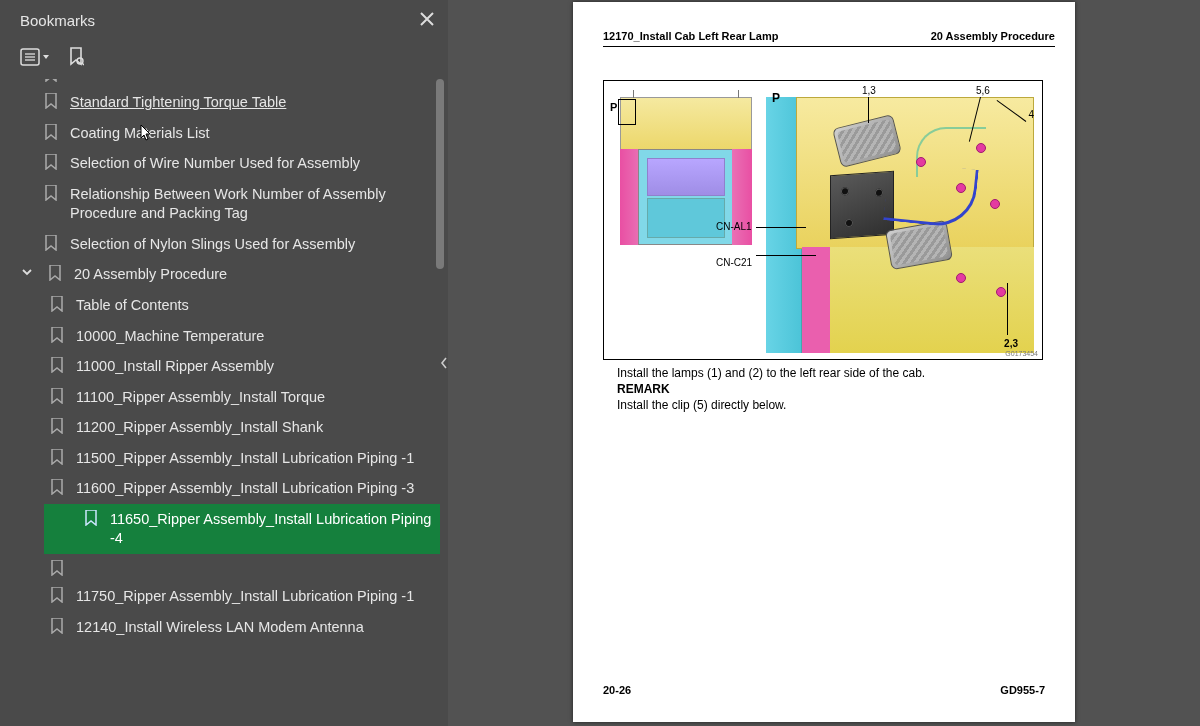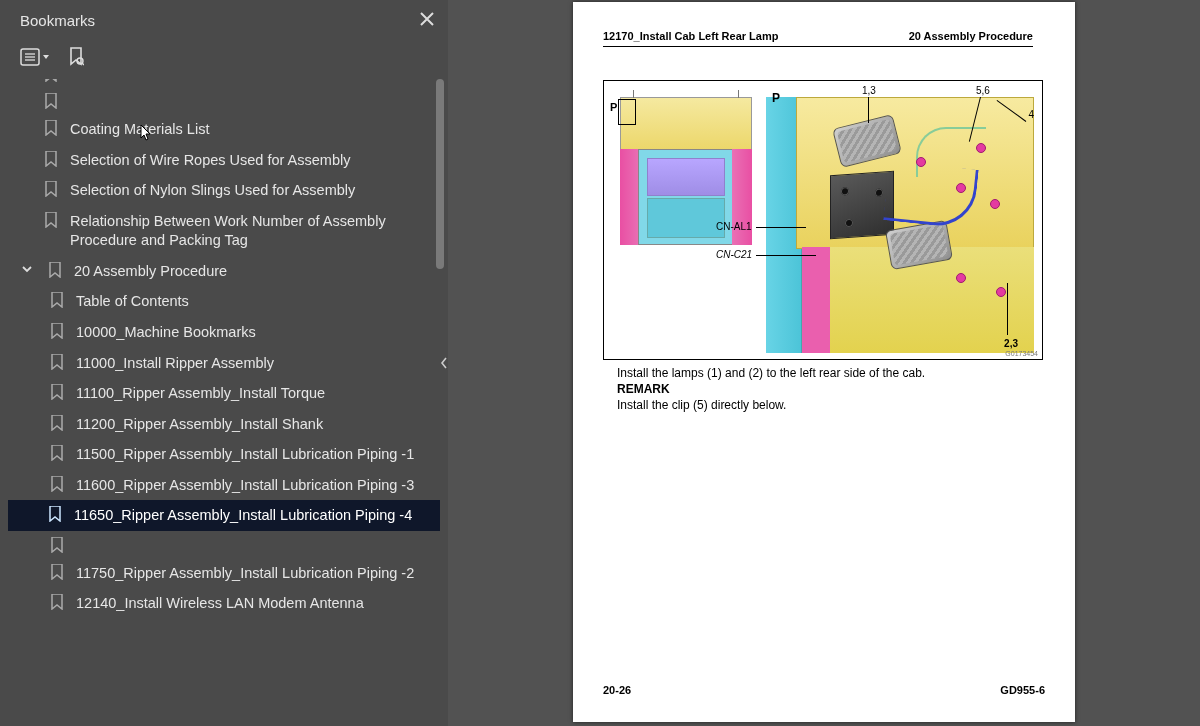--- a/index.html
+++ b/index.html
@@ -52,21 +52,21 @@
   .indent2b { padding-left: 38px; }
 
   .group-header { padding-left: 10px; }
   .group-header .arrow { width: 18px; }
   .group-header .lbl { font-size: 14.5px; }
 
   .cut-top .lbl { position: relative; top: -2px; }
   .cut-top { height: 18px; overflow: hidden; align-items: flex-end; }
 
   .underlined .lbl { text-decoration: underline; }
-  .selected { background: #0f172a; }
+  .selected { background: #15803d; margin-left: 36px; }
   .selected .lbl { color: #fff; }
 
   .scroll-track {
     position: absolute; right: 4px; top: 0; width: 8px; height: 100%;
   }
   .scroll-thumb {
     position:absolute; right:0; width:8px; height:190px; top:0;
     background: #7a7a7a; border-radius: 4px;
   }
 
@@ -85,21 +85,21 @@
   }
   .page {
     width: 502px; height: 720px;
     background: #ffffff;
     position: relative;
     font-family: Arial, sans-serif;
     color: #000;
     box-shadow: 0 0 4px rgba(0,0,0,.6);
   }
   .doc-head {
-    position:absolute; left:30px; right:42px; top:28px;
+    position:absolute; left:30px; right:20px; top:28px;
     display:flex; justify-content:space-between;
     font-size:11px; font-weight:bold;
     border-bottom: 1.5px solid #000;
     padding-bottom: 4px;
   }
 
   .diagram-box {
     position:absolute; left:30px; top:78px; width:440px; height:280px;
     border: 1.5px solid #000;
     background: #ffffff;
@@ -244,56 +244,57 @@
         </span>
         <span class="lbl">Tool List for Field Assembly</span>
       </div>
 
       <div class="bm-item indent1 underlined">
         <span class="ribbon">
           <svg width="14" height="16" viewBox="0 0 14 16">
               <path d="M2 0 H12 V15 L7 11 L2 15 Z" fill="none" stroke="#aaa" stroke-width="1.5"></path>
             </svg>
         </span>
+        <span class="lbl">Standard Tightening Torque Table</span>
       </div>
 
       <div class="bm-item indent1">
         <span class="ribbon">
           <svg width="14" height="16" viewBox="0 0 14 16">
               <path d="M2 0 H12 V15 L7 11 L2 15 Z" fill="none" stroke="#aaa" stroke-width="1.5"></path>
             </svg>
         </span>
         <span class="lbl">Coating Materials List</span>
       </div>
 
       <div class="bm-item indent1">
         <span class="ribbon">
           <svg width="14" height="16" viewBox="0 0 14 16">
               <path d="M2 0 H12 V15 L7 11 L2 15 Z" fill="none" stroke="#aaa" stroke-width="1.5"></path>
             </svg>
         </span>
-        <span class="lbl">Selection of Wire Ropes Used for Assembly</span>
+        <span class="lbl">Selection of Wire Number Used for Assembly</span>
       </div>
 
       <div class="bm-item indent1">
         <span class="ribbon">
           <svg width="14" height="16" viewBox="0 0 14 16">
               <path d="M2 0 H12 V15 L7 11 L2 15 Z" fill="none" stroke="#aaa" stroke-width="1.5"></path>
             </svg>
         </span>
+        <span class="lbl">Relationship Between Work Number of Assembly Procedure and Packing Tag</span>
+      </div>
+
+      <div class="bm-item indent1">
+        <span class="ribbon">
+          <svg width="14" height="16" viewBox="0 0 14 16">
+              <path d="M2 0 H12 V15 L7 11 L2 15 Z" fill="none" stroke="#aaa" stroke-width="1.5"></path>
+            </svg>
+        </span>
         <span class="lbl">Selection of Nylon Slings Used for Assembly</span>
-      </div>
-
-      <div class="bm-item indent1">
-        <span class="ribbon">
-          <svg width="14" height="16" viewBox="0 0 14 16">
-              <path d="M2 0 H12 V15 L7 11 L2 15 Z" fill="none" stroke="#aaa" stroke-width="1.5"></path>
-            </svg>
-        </span>
-        <span class="lbl">Relationship Between Work Number of Assembly Procedure and Packing Tag</span>
       </div>
 
 
       <div class="bm-item group-header">
         <span class="arrow">
           <svg width="12" height="12" viewBox="0 0 12 12">
               <path d="M2 4 L6 8 L10 4" fill="none" stroke="#ddd" stroke-width="1.8"></path>
             </svg>
         </span>
         <span class="ribbon">
@@ -311,21 +312,21 @@
             </svg>
           </span>
         <span class="lbl">Table of Contents</span>
       </div>
       <div class="bm-item indent2">
         <span class="ribbon">
             <svg width="14" height="16" viewBox="0 0 14 16">
               <path d="M2 0 H12 V15 L7 11 L2 15 Z" fill="none" stroke="#aaa" stroke-width="1.5"></path>
             </svg>
           </span>
-        <span class="lbl">10000_Machine Bookmarks</span>
+        <span class="lbl">10000_Machine Temperature</span>
       </div>
       <div class="bm-item indent2">
         <span class="ribbon">
             <svg width="14" height="16" viewBox="0 0 14 16">
               <path d="M2 0 H12 V15 L7 11 L2 15 Z" fill="none" stroke="#aaa" stroke-width="1.5"></path>
             </svg>
           </span>
         <span class="lbl">11000_Install Ripper Assembly</span>
       </div>
       <div class="bm-item indent2">
@@ -374,21 +375,21 @@
               <path d="M2 0 H12 V15 L7 11 L2 15 Z" fill="none" stroke="#aaa" stroke-width="1.5"></path>
             </svg>
           </span>
       </div>
       <div class="bm-item indent2">
         <span class="ribbon">
             <svg width="14" height="16" viewBox="0 0 14 16">
               <path d="M2 0 H12 V15 L7 11 L2 15 Z" fill="none" stroke="#aaa" stroke-width="1.5"></path>
             </svg>
           </span>
-        <span class="lbl">11750_Ripper Assembly_Install Lubrication Piping -2</span>
+        <span class="lbl">11750_Ripper Assembly_Install Lubrication Piping -1</span>
       </div>
       <div class="bm-item indent2">
         <span class="ribbon">
             <svg width="14" height="16" viewBox="0 0 14 16">
               <path d="M2 0 H12 V15 L7 11 L2 15 Z" fill="none" stroke="#aaa" stroke-width="1.5"></path>
             </svg>
           </span>
         <span class="lbl">12140_Install Wireless LAN Modem Antenna</span>
       </div>
 
@@ -466,28 +467,28 @@
 
         <span class="lead-lbl" style="right:2px; top:22px;">4</span>
         <span class="lead" style="right:10px; top:34px; width:36px; height:1px; transform:rotate(36deg); transform-origin:right;"></span>
 
         <span class="lead-lbl" style="right:18px; bottom:4px;font-weight:bold;">2,3</span>
         <span class="lead" style="right:28px; bottom:18px; width:1px; height:52px;"></span>
       </div>
 
       <span class="lead-lbl" style="left:112px; top:140px;">CN-AL1</span>
       <span class="lead" style="left:152px; top:146px; width:50px;"></span>
-      <span class="lead-lbl" style="left:112px; top:168px;font-style:italic;">CN-C21</span>
+      <span class="lead-lbl" style="left:112px; top:176px;">CN-C21</span>
       <span class="lead" style="left:152px; top:174px; width:60px;"></span>
 
       <span class="id-code">G0173454</span>
     </div>
 
     <div class="body-text" style="top:364px;">Install the lamps (1) and (2) to the left rear side of the cab.</div>
     <div class="body-text remark" style="top:380px;">REMARK</div>
     <div class="body-text" style="top:396px;">Install the clip (5) directly below.</div>
 
     <div class="doc-foot">
       <span>20-26</span>
-      <span>GD955-6</span>
+      <span>GD955-7</span>
     </div>
   </div>
 </div>
 
 </body></html>

